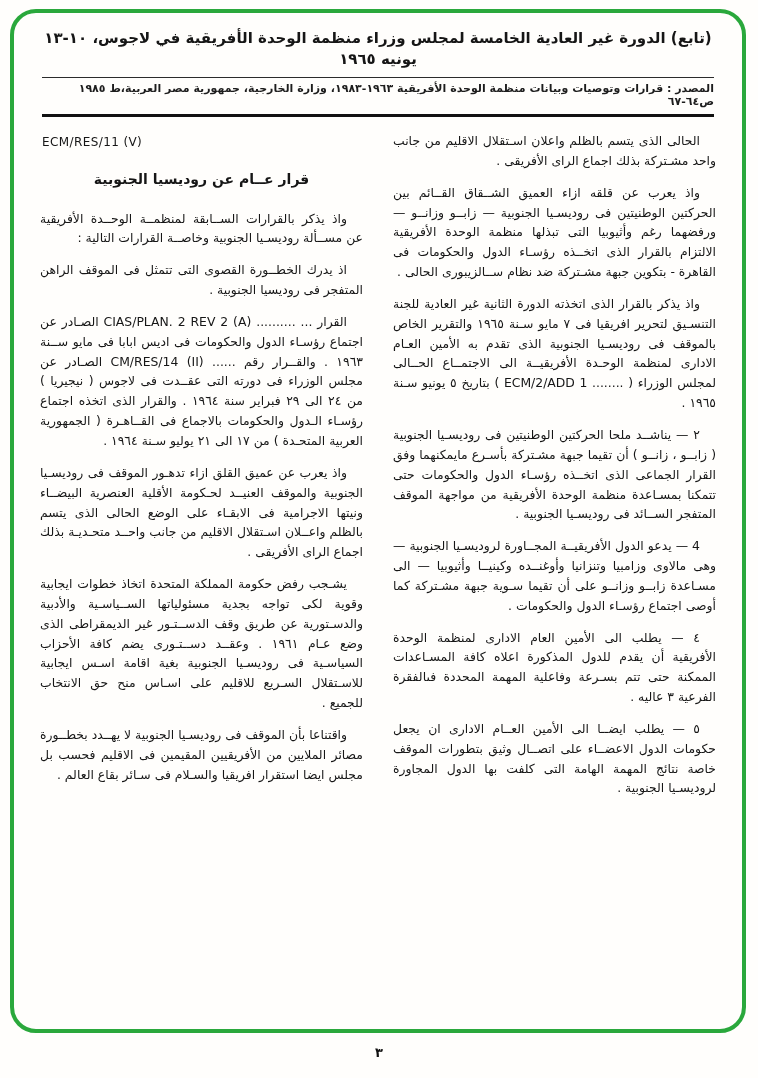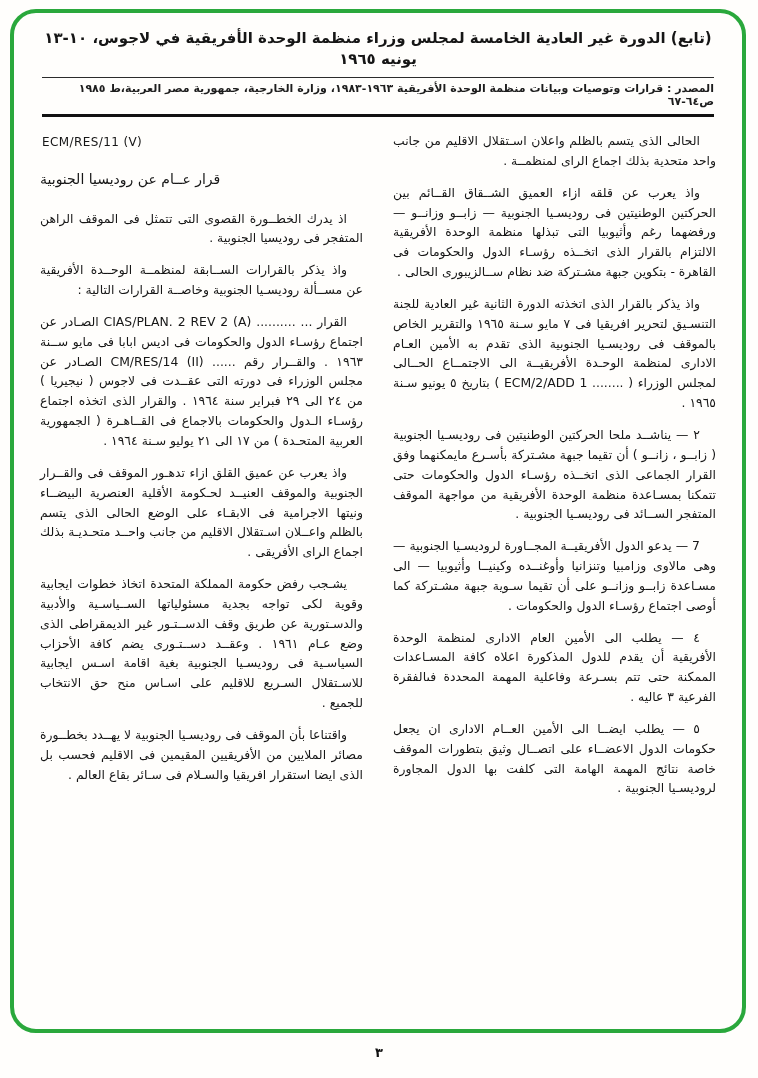--- a/index.html
+++ b/index.html
@@ -58,23 +58,23 @@
 
   .doc-ref {
     direction: ltr;
     text-align: left;
     font-size: 12px;
     letter-spacing: 0.4px;
     margin: 2px 0 16px 2px;
   }
   .col-heading {
     direction: rtl;
-    text-align: left;
+    text-align: center;
     font-size: 14px;
-    font-weight: normal;
+    font-weight: bold;
     margin: 0 0 18px 0;
     letter-spacing: 0.3px;
   }
 
   .page-number {
     position: absolute;
     left: 0; right: 0;
     bottom: 18px;
     text-align: center;
     font-size: 13px;
@@ -92,38 +92,38 @@
     <div>
       <div class="header-title">(تابع) الدورة غير العادية الخامسة لمجلس وزراء منظمة الوحدة الأفريقية في لاجوس، ١٠-١٣ يونيه ١٩٦٥</div>
       <div class="rule-thin"></div>
       <div class="source-line">المصدر : قرارات وتوصيات وبيانات منظمة الوحدة الأفريقية ١٩٦٣-١٩٨٣، وزارة الخارجية، جمهورية مصر العربية،ط ١٩٨٥ ص٦٤-٦٧</div>
       <div class="rule-thick"></div>
     </div>
 
     <div class="columns">
 
       <div class="col">
-        <p>الحالى الذى يتسم بالظلم واعلان اسـتقلال الاقليم من جانب واحد متحدية بذلك اجماع الراى لمنظمــة .</p>
+        <p>الحالى الذى يتسم بالظلم واعلان اسـتقلال الاقليم من جانب واحد مشـتركة بذلك اجماع الراى الأفريقى .</p>
         <p>واذ يعرب عن قلقه ازاء العميق الشــقاق القــائم بين الحركتين الوطنيتين فى روديسـيا الجنوبية — زابــو وزانــو — ورفضهما رغم وأثيوبيا التى تبذلها منظمة الوحدة الأفريقية الالتزام بالقرار الذى اتخــذه رؤسـاء الدول والحكومات فى القاهرة - بتكوين جبهة مشـتركة ضد نظام ســالزيبورى الحالى .</p>
         <p>واذ يذكر بالقرار الذى اتخذته الدورة الثانية غير العادية للجنة التنسـيق لتحرير افريقيا فى ٧ مايو سـنة ١٩٦٥ والتقرير الخاص بالموقف فى روديسـيا الجنوبية الذى تقدم به الأمين العـام الادارى لمنظمة الوحـدة الأفريقيــة الى الاجتمــاع الحــالى لمجلس الوزراء ( ........ ECM/2/ADD 1 ) بتاريخ ٥ يونيو سـنة ١٩٦٥ .</p>
         <p>٢ — يناشــد ملحا الحركتين الوطنيتين فى روديسـيا الجنوبية ( زابــو ، زانــو ) أن تقيما جبهة مشـتركة بأسـرع مايمكنهما وفق القرار الجماعى الذى اتخــذه رؤسـاء الدول والحكومات حتى تتمكنا بمسـاعدة منظمة الوحدة الأفريقية من مواجهة الموقف المتفجر الســائد فى روديسـيا الجنوبية .</p>
-        <p>7 — يدعو الدول الأفريقيــة المجــاورة لروديسـيا الجنوبية — وهى مالاوى وزامبيا وتنزانيا وأوغنــده وكينيــا وأثيوبيا — الى مسـاعدة زابــو وزانــو على أن تقيما سـوية جبهة مشـتركة كما أوصى اجتماع رؤسـاء الدول والحكومات .</p>
+        <p>4 — يدعو الدول الأفريقيــة المجــاورة لروديسـيا الجنوبية — وهى مالاوى وزامبيا وتنزانيا وأوغنــده وكينيــا وأثيوبيا — الى مسـاعدة زابــو وزانــو على أن تقيما سـوية جبهة مشـتركة كما أوصى اجتماع رؤسـاء الدول والحكومات .</p>
         <p>٤ — يطلب الى الأمين العام الادارى لمنظمة الوحدة الأفريقية أن يقدم للدول المذكورة اعلاه كافة المسـاعدات الممكنة حتى تتم بسـرعة وفاعلية المهمة المحددة فىالفقرة الفرعية ٣ عاليه .</p>
         <p>٥ — يطلب ايضــا الى الأمين العــام الادارى ان يجعل حكومات الدول الاعضــاء على اتصــال وثيق بتطورات الموقف خاصة نتائج المهمة الهامة التى كلفت بها الدول المجاورة لروديسـيا الجنوبية .</p>
       </div>
 
       <div class="col">
         <div class="doc-ref">ECM/RES/11 (V)</div>
         <div class="col-heading">قرار عــام عن روديسيا الجنوبية</div>
+        <p>واذ يذكر بالقرارات الســابقة لمنظمــة الوحــدة الأفريقية عن مســألة روديسـيا الجنوبية وخاصــة القرارات التالية :</p>
         <p>اذ يدرك الخطــورة القصوى التى تتمثل فى الموقف الراهن المتفجر فى روديسيا الجنوبية .</p>
-        <p>واذ يذكر بالقرارات الســابقة لمنظمــة الوحــدة الأفريقية عن مســألة روديسـيا الجنوبية وخاصــة القرارات التالية :</p>
         <p>القرار ... .......... CIAS/PLAN. 2 REV 2 (A) الصـادر عن اجتماع رؤسـاء الدول والحكومات فى اديس ابابا فى مايو ســنة ١٩٦٣ . والقــرار رقم ...... CM/RES/14 (II) الصـادر عن مجلس الوزراء فى دورته التى عقــدت فى لاجوس ( نيجيريا ) من ٢٤ الى ٢٩ فبراير سنة ١٩٦٤ . والقرار الذى اتخذه اجتماع رؤسـاء الـدول والحكومات بالاجماع فى القــاهـرة ( الجمهورية العربية المتحـدة ) من ١٧ الى ٢١ يوليو سـنة ١٩٦٤ .</p>
-        <p>واذ يعرب عن عميق القلق ازاء تدهـور الموقف فى والقــرار الجنوبية والموقف العنيــد لحـكومة الأقلية العنصرية البيضــاء ونيتها الاجرامية فى الابقـاء على الوضع الحالى الذى يتسم بالظلم واعــلان اسـتقلال الاقليم من جانب واحــد متحـديـة بذلك اجماع الراى الأفريقى .</p>
+        <p>واذ يعرب عن عميق القلق ازاء تدهـور الموقف فى روديسـيا الجنوبية والموقف العنيــد لحـكومة الأقلية العنصرية البيضــاء ونيتها الاجرامية فى الابقـاء على الوضع الحالى الذى يتسم بالظلم واعــلان اسـتقلال الاقليم من جانب واحــد متحـديـة بذلك اجماع الراى الأفريقى .</p>
         <p>يشـجب رفض حكومة المملكة المتحدة اتخاذ خطوات ايجابية وقوية لكى تواجه بجدية مسئولياتها الســياسـية والأدبية والدسـتورية عن طريق وقف الدســتـور غير الديمقراطى الذى وضع عـام ١٩٦١ . وعقــد دســتـورى يضم كافة الأحزاب السياسـية فى روديسـيا الجنوبية بغية اقامة اسـس ايجابية للاسـتقلال السـريع للاقليم على اسـاس منح حق الانتخاب للجميع .</p>
-        <p>واقتناعا بأن الموقف فى روديسـيا الجنوبية لا يهــدد بخطــورة مصائر الملايين من الأفريقيين المقيمين فى الاقليم فحسب بل الذى ايضا استقرار افريقيا والسـلام فى سـائر بقاع العالم .</p>
+        <p>واقتناعا بأن الموقف فى روديسـيا الجنوبية لا يهــدد بخطــورة مصائر الملايين من الأفريقيين المقيمين فى الاقليم فحسب بل مجلس ايضا استقرار افريقيا والسـلام فى سـائر بقاع العالم .</p>
       </div>
 
     </div>
   </div>
 
   <div class="page-number">٣</div>
 
 </div>
 
 </body></html>

